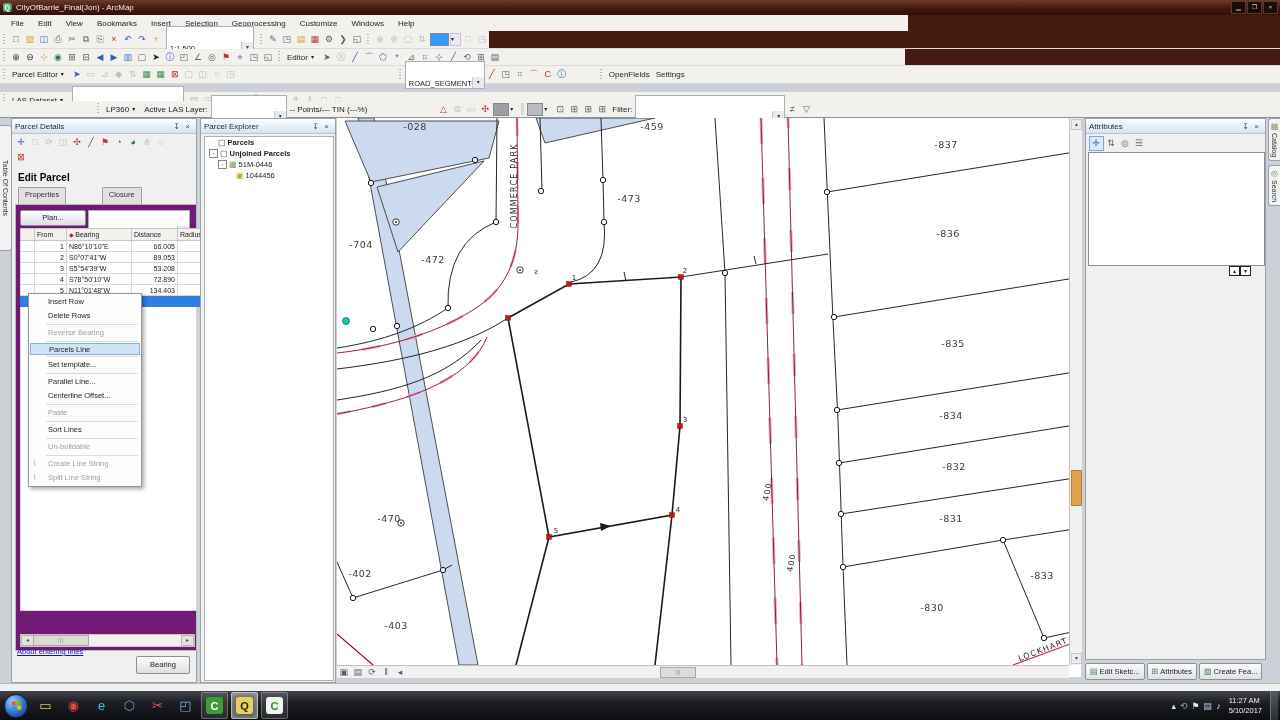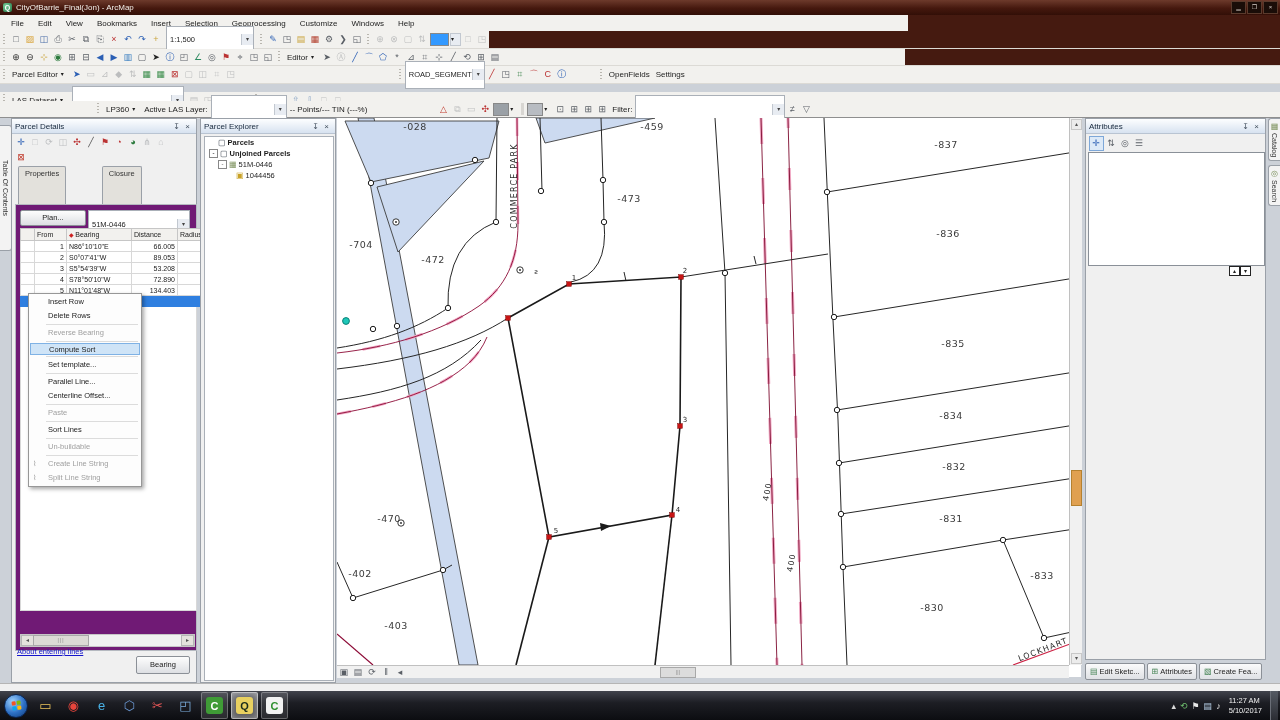--- a/index.html
+++ b/index.html
@@ -31,21 +31,21 @@
   .desk{background:#451a10;}
   .grip{width:5px;height:12px;margin:0 2px;
     background-image:repeating-linear-gradient(180deg,#b9b6af 0 1px,transparent 1px 3px);
     background-size:2px 100%;background-repeat:no-repeat;background-position:1px 0;}
   .tbi{width:13px;height:13px;line-height:13px;text-align:center;font-size:9px;
     color:#5a5f66;margin:0 0.5px;flex:none;}
   .tbi-d{opacity:.35;}
   .tbi-box{border:1px solid #7da7d8;background:#dce9f7;}
   .tb-label{padding:0 3px;color:#1c1c1c;flex:none;}
   .combo{background:#fff;border:1px solid #aab0b8;height:28px;display:flex;
-    align-items:center;box-sizing:border-box;font-size:7.5px;color:#222;flex:none;}
+    align-items:flex-end;box-sizing:border-box;font-size:7.5px;color:#222;flex:none;}
   .combo .cv{flex:1;padding:0 3px;white-space:nowrap;overflow:hidden;}
   .combo .ca{width:11px;height:11px;background:#e8ecf2;border-left:1px solid #c2c8d0;
     font-size:6px;line-height:11px;text-align:center;color:#444;}
   .swatch{width:17px;height:11px;border:1px solid #888;flex:none;margin:0 1px;}
   
   .panel{background:#f0f0f0;border:1px solid #9aa0a8;box-sizing:border-box;}
   .phead{height:14px;background:linear-gradient(180deg,#fdfeff,#d7e2f0);
     border-bottom:1px solid #b9c4d2;display:flex;align-items:center;
     padding:0 3px;font-size:8px;color:#15273c;}
   .phead .pt{flex:1;}
@@ -401,20 +401,21 @@
       <span class="tbi" style="color: rgb(85, 85, 85);">╱</span>
       <span class="tbi" style="color: rgb(187, 51, 51);">⚑</span>
       <span class="tbi" style="color: rgb(187, 51, 51);">◔</span>
       <span class="tbi" style="color: rgb(43, 122, 61);">◕</span>
       <span class="tbi tbi-d">⋔</span>
       <span class="tbi tbi-d">⌂</span>
     </div>
   <div class="ptools" style="padding-top:0">
       <span class="tbi" style="color: rgb(192, 57, 43);">⊠</span>
     </div>
+  <div id="pd-heading">Edit Parcel</div>
   <div class="tabs" id="pd-tabs">
       <span class="tab">Properties</span>
       <span class="tab active">Lines</span>
       <span class="tab">Closure</span>
     </div>
   <div id="pd-box">
     <div id="plan-btn" class="btn">Plan...</div>
     <div id="plan-combo" class="combo">
       <span class="cv">51M-0446</span>
       <span class="ca">▾</span>
@@ -491,21 +492,21 @@
   <a id="pd-link">About entering lines</a>
   <div id="report-btn" class="btn">Bearing</div>
 </div>
 
 <div id="context-menu" class="abs">
     <div class="cmi">Insert Row</div>
     <div class="cmi">Delete Rows</div>
     <div class="cm-sep"></div>
     <div class="cmi dis">Reverse Bearing</div>
     <div class="cm-sep"></div>
-    <div class="cmi hl">Compute Sort</div>
+    <div class="cmi hl">Parcels Line</div>
     <div class="cm-sep"></div>
     <div class="cmi">Set template...</div>
     <div class="cm-sep"></div>
     <div class="cmi">Parallel Line...</div>
     <div class="cmi">Centerline Offset...</div>
     <div class="cm-sep"></div>
     <div class="cmi dis">Paste</div>
     <div class="cm-sep"></div>
     <div class="cmi">Sort Lines</div>
     <div class="cm-sep"></div>

